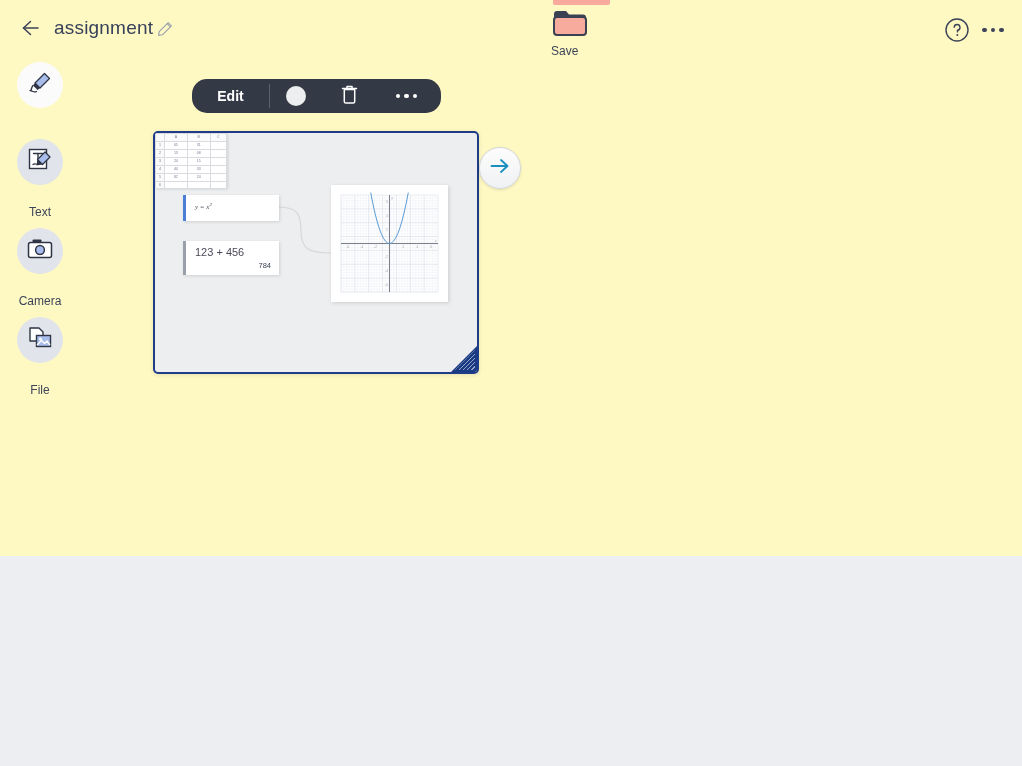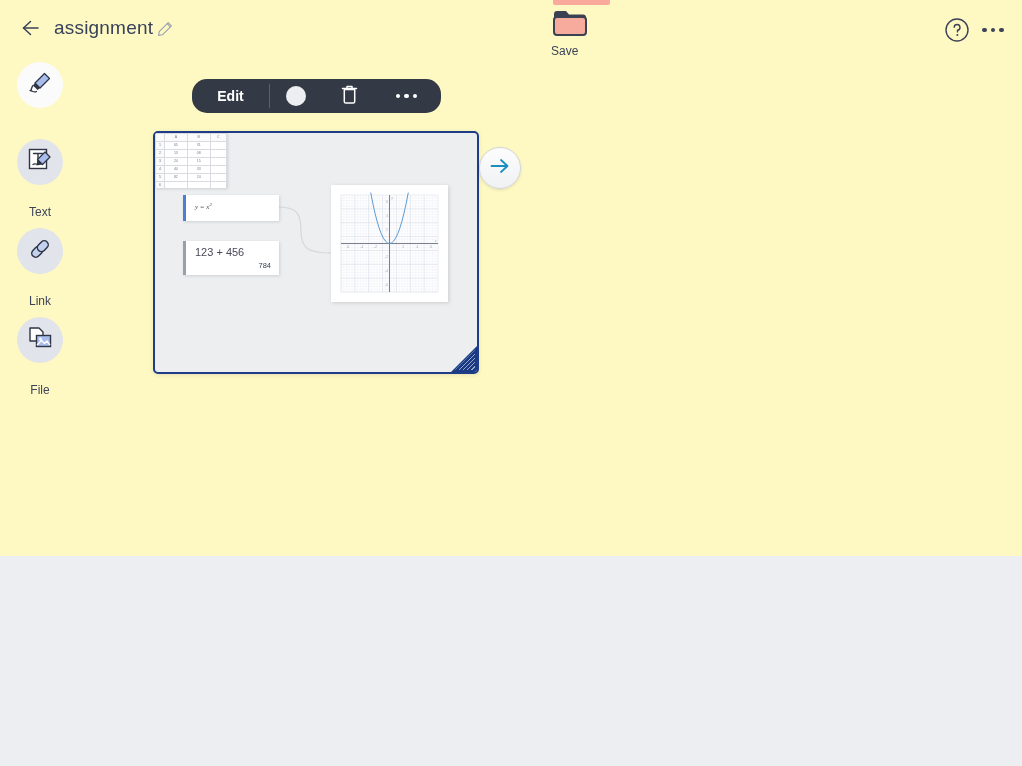--- a/index.html
+++ b/index.html
@@ -218,34 +218,33 @@
             <path d="M8.5 8.5 h9 M13 8.5 v8" stroke="#2f3545" stroke-width="1.4" stroke-linecap="round"></path>
             <path d="M8 19.5 c2-2 4 1 6-1" fill="none" stroke="#2f3545" stroke-width="1.2" stroke-linecap="round"></path>
             <path d="M20 7 l5 5 -7.5 7.5 -5 -5 Z" fill="#a9bdec" stroke="#2f3545" stroke-width="1.3" stroke-linejoin="round"></path>
             <path d="M12.5 14.5 l5 5 -6 1 Z" fill="#2f3545"></path>
           </svg>
         </span>
       </div>
       <div class="tlabel">Text</div>
     </div>
 
-
     <div class="tool">
       <div class="bubble">
         <span>
           <svg width="30" height="30" viewBox="0 0 30 30">
-            <g transform="rotate(-45 15 15)">
-              <rect x="5" y="11" width="12" height="8" rx="4" fill="#c3d0ee" stroke="#2f3545" stroke-width="1.5"></rect>
-              <rect x="13" y="11" width="12" height="8" rx="4" fill="#c3d0ee" stroke="#2f3545" stroke-width="1.5"></rect>
-            </g>
+            <rect x="7.5" y="5.5" width="9" height="3" rx="1" fill="#2f3545"></rect>
+            <rect x="3.5" y="8.5" width="23" height="15" rx="2" fill="#fff" stroke="#2f3545" stroke-width="1.5"></rect>
+            <circle cx="15" cy="16" r="4.4" fill="#a9bdec" stroke="#2f3545" stroke-width="1.5"></circle>
           </svg>
         </span>
       </div>
-      <div class="tlabel">Link</div>
-    </div>
+      <div class="tlabel">Camera</div>
+    </div>
+
 
     <div class="tool">
       <div class="bubble">
         <span>
           <svg width="30" height="30" viewBox="0 0 30 30">
             <path d="M5 5 h9 l4 4 v9 H5 Z" fill="#fff" stroke="#2f3545" stroke-width="1.4" stroke-linejoin="round"></path>
             <rect x="11.5" y="12.5" width="14" height="11" fill="#a9bdec" stroke="#2f3545" stroke-width="1.4"></rect>
             <circle cx="15.5" cy="16" r="1.4" fill="#fff"></circle>
             <path d="M12 22 l4.5 -4.5 3 3 2.5 -2.5 3 4" fill="none" stroke="#fff" stroke-width="1.3" stroke-linejoin="round"></path>
           </svg>

